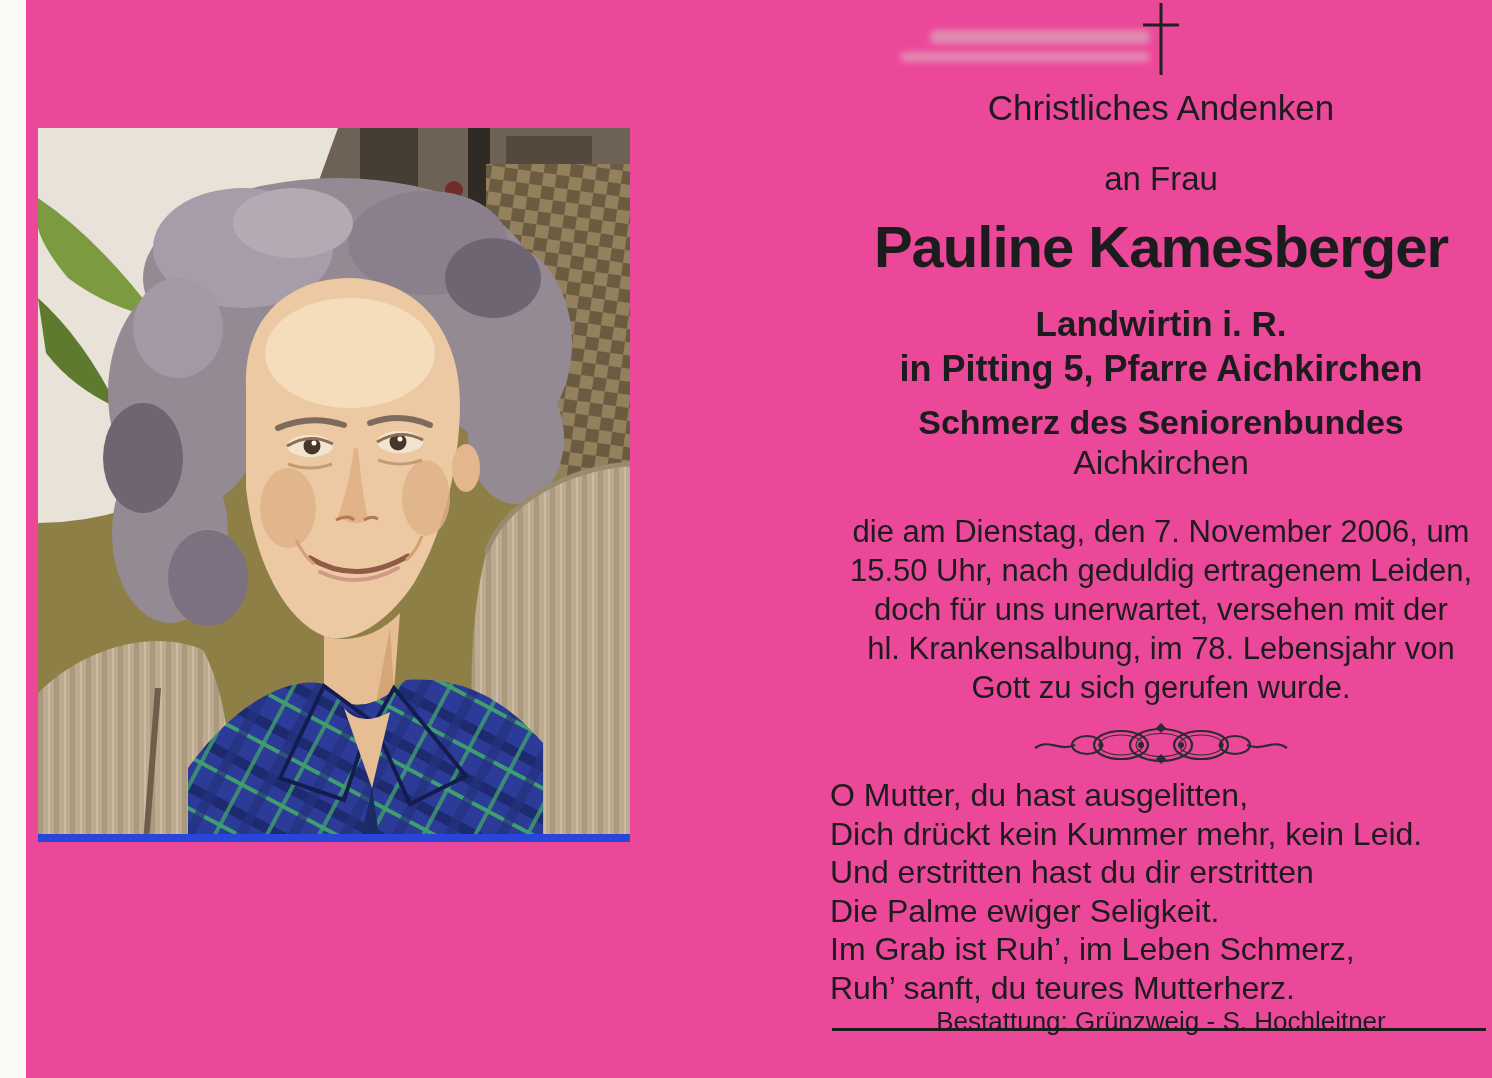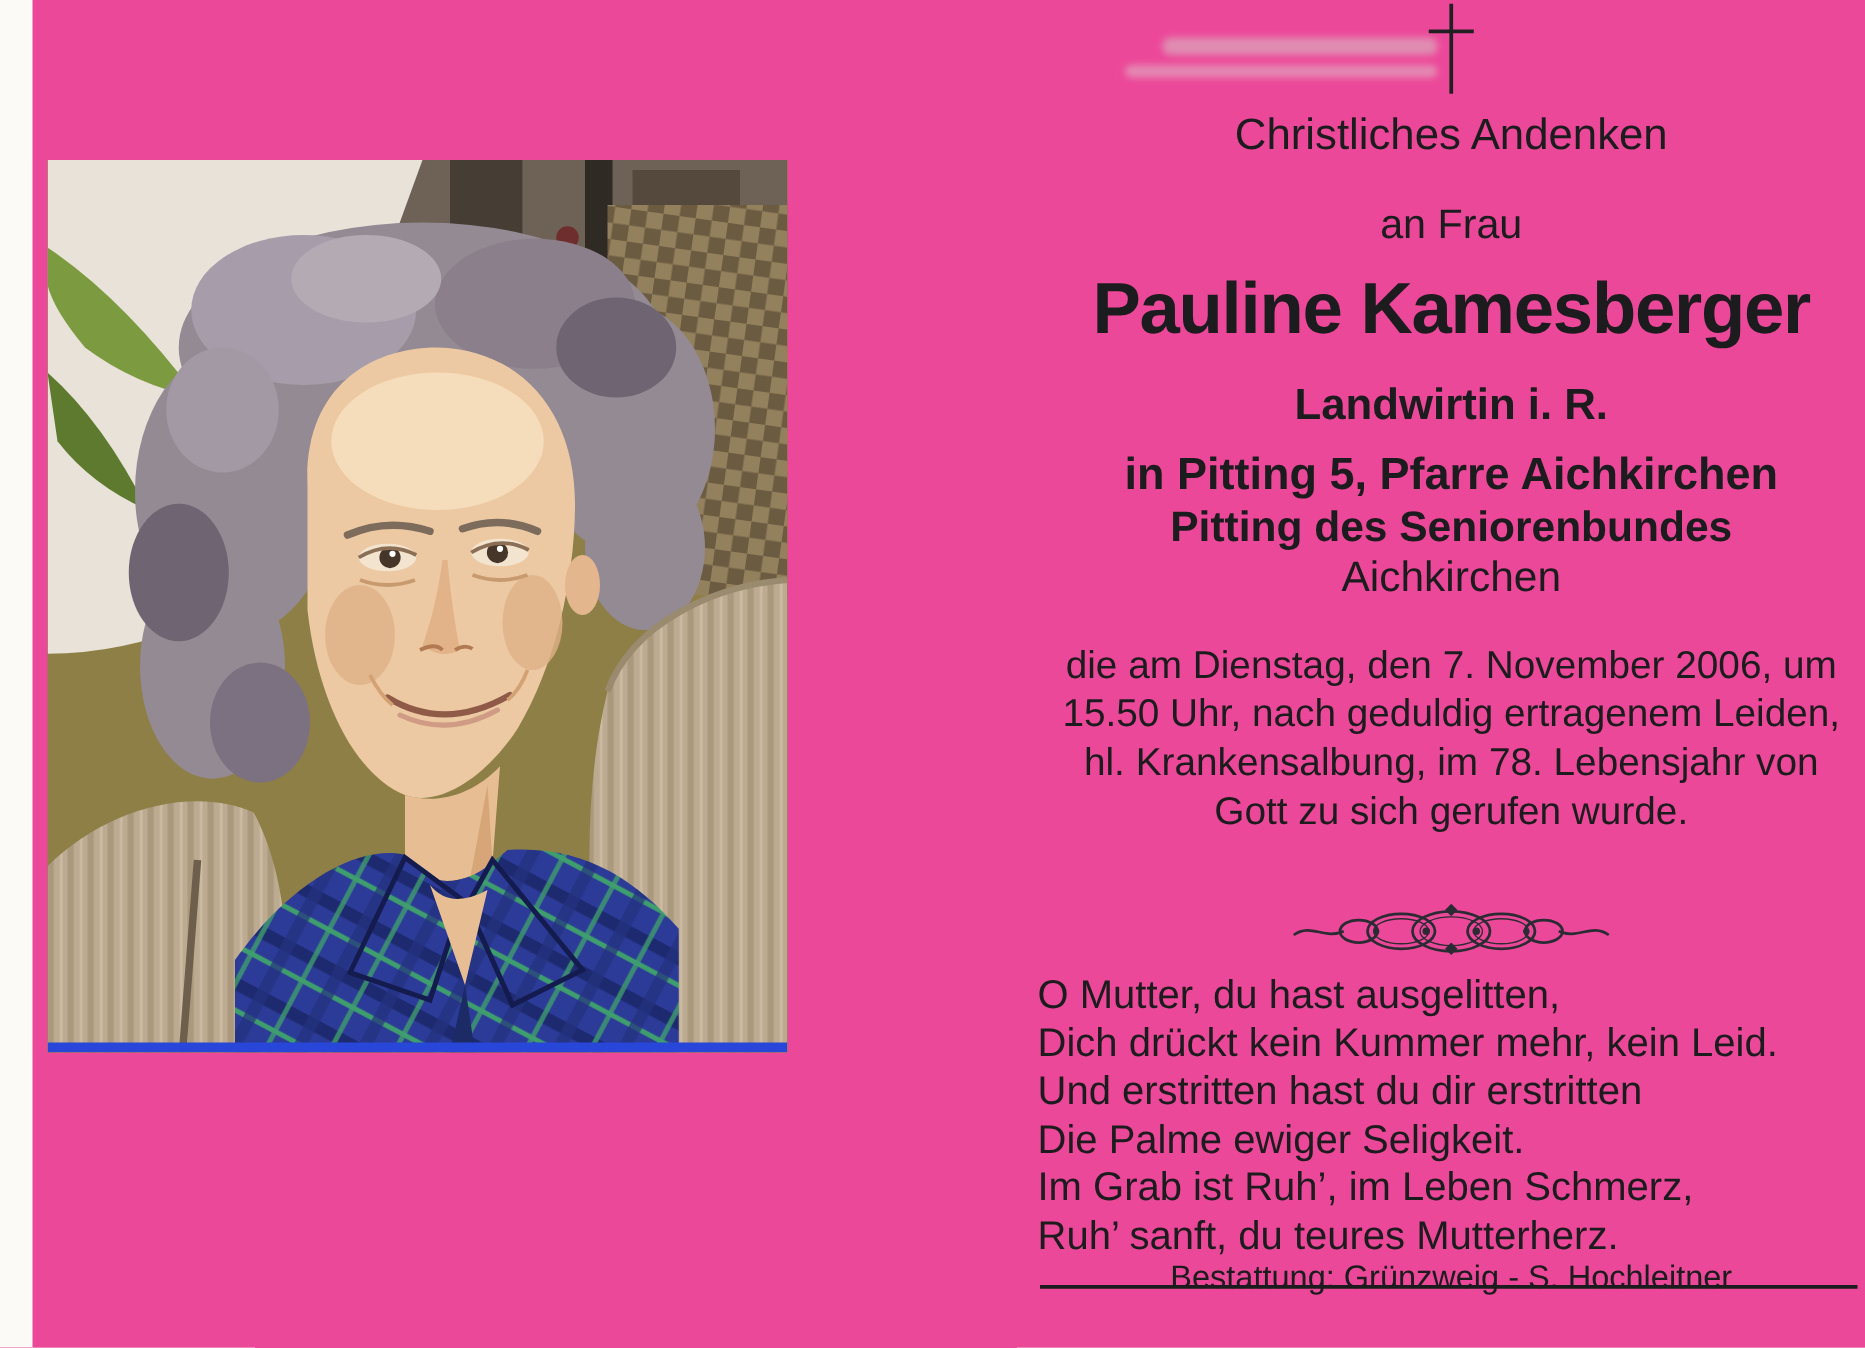--- a/index.html
+++ b/index.html
@@ -24,21 +24,21 @@
     background:#d4d1ca;opacity:.5;filter:blur(3px);border-radius:6px;
   }
   .ghost2{
     position:absolute;left:70px;top:52px;width:250px;height:10px;
     background:#dcd9d2;opacity:.45;filter:blur(3px);border-radius:5px;
   }
   .title{top:88px;font-size:35px;}
   .salutation{top:160px;font-size:33px;}
   .name{top:213px;font-size:58px;font-weight:bold;letter-spacing:-1px;}
   .occupation{top:304px;font-size:35px;font-weight:bold;}
-  .residence{top:358px;font-size:36px;font-weight:bold;}
+  .residence{top:348px;font-size:36px;font-weight:bold;}
   .membership1{top:403px;font-size:34px;font-weight:bold;}
   .membership2{top:443px;font-size:34px;font-weight:normal;}
   .obituary{position:absolute;left:0;top:512px;width:662px;font-size:31px;line-height:39px;text-align:center;}
   .ornament{position:absolute;left:201px;top:720px;}
   .poem{position:absolute;left:0;top:776px;width:662px;font-size:32px;line-height:38.5px;text-align:left;}
   .rule{position:absolute;left:2px;top:1028px;width:654px;height:3px;background:#1c1c1e;}
   .undertaker{top:1006px;font-size:26px;}
 </style>
 </head>
 <body>
@@ -154,26 +154,27 @@
     <svg class="cross" width="40" height="74" viewBox="0 0 40 74">
       <line x1="20" y1="1" x2="20" y2="73" stroke="#202022" stroke-width="3"></line>
       <line x1="2" y1="23" x2="38" y2="23" stroke="#202022" stroke-width="3"></line>
     </svg>
 
     <div class="center title">Christliches Andenken</div>
     <div class="center salutation">an Frau</div>
     <div class="center name">Pauline Kamesberger</div>
     <div class="center occupation">Landwirtin i. R.</div>
     <div class="center residence">in Pitting 5, Pfarre Aichkirchen</div>
-    <div class="center membership1">Pitting des Seniorenbundes</div>
+    <div class="center membership1">Schmerz des Seniorenbundes</div>
     <div class="center membership2">Aichkirchen</div>
 
     <div class="obituary">
       <div>die am Dienstag, den 7. November 2006, um</div>
       <div>15.50 Uhr, nach geduldig ertragenem Leiden,</div>
+      <div>doch für uns unerwartet, versehen mit der</div>
       <div>hl. Krankensalbung, im 78. Lebensjahr von</div>
       <div>Gott zu sich gerufen wurde.</div>
     </div>
 
     <svg class="ornament" width="260" height="48" viewBox="0 0 260 48">
       <g stroke="#2b2b33" fill="none" stroke-width="2.2">
         <path d="M4,28 C18,18 28,32 44,25"></path>
         <path d="M256,28 C242,18 232,32 216,25"></path>
         <ellipse cx="56" cy="25" rx="15" ry="9"></ellipse>
         <ellipse cx="90" cy="25" rx="27" ry="14"></ellipse>

